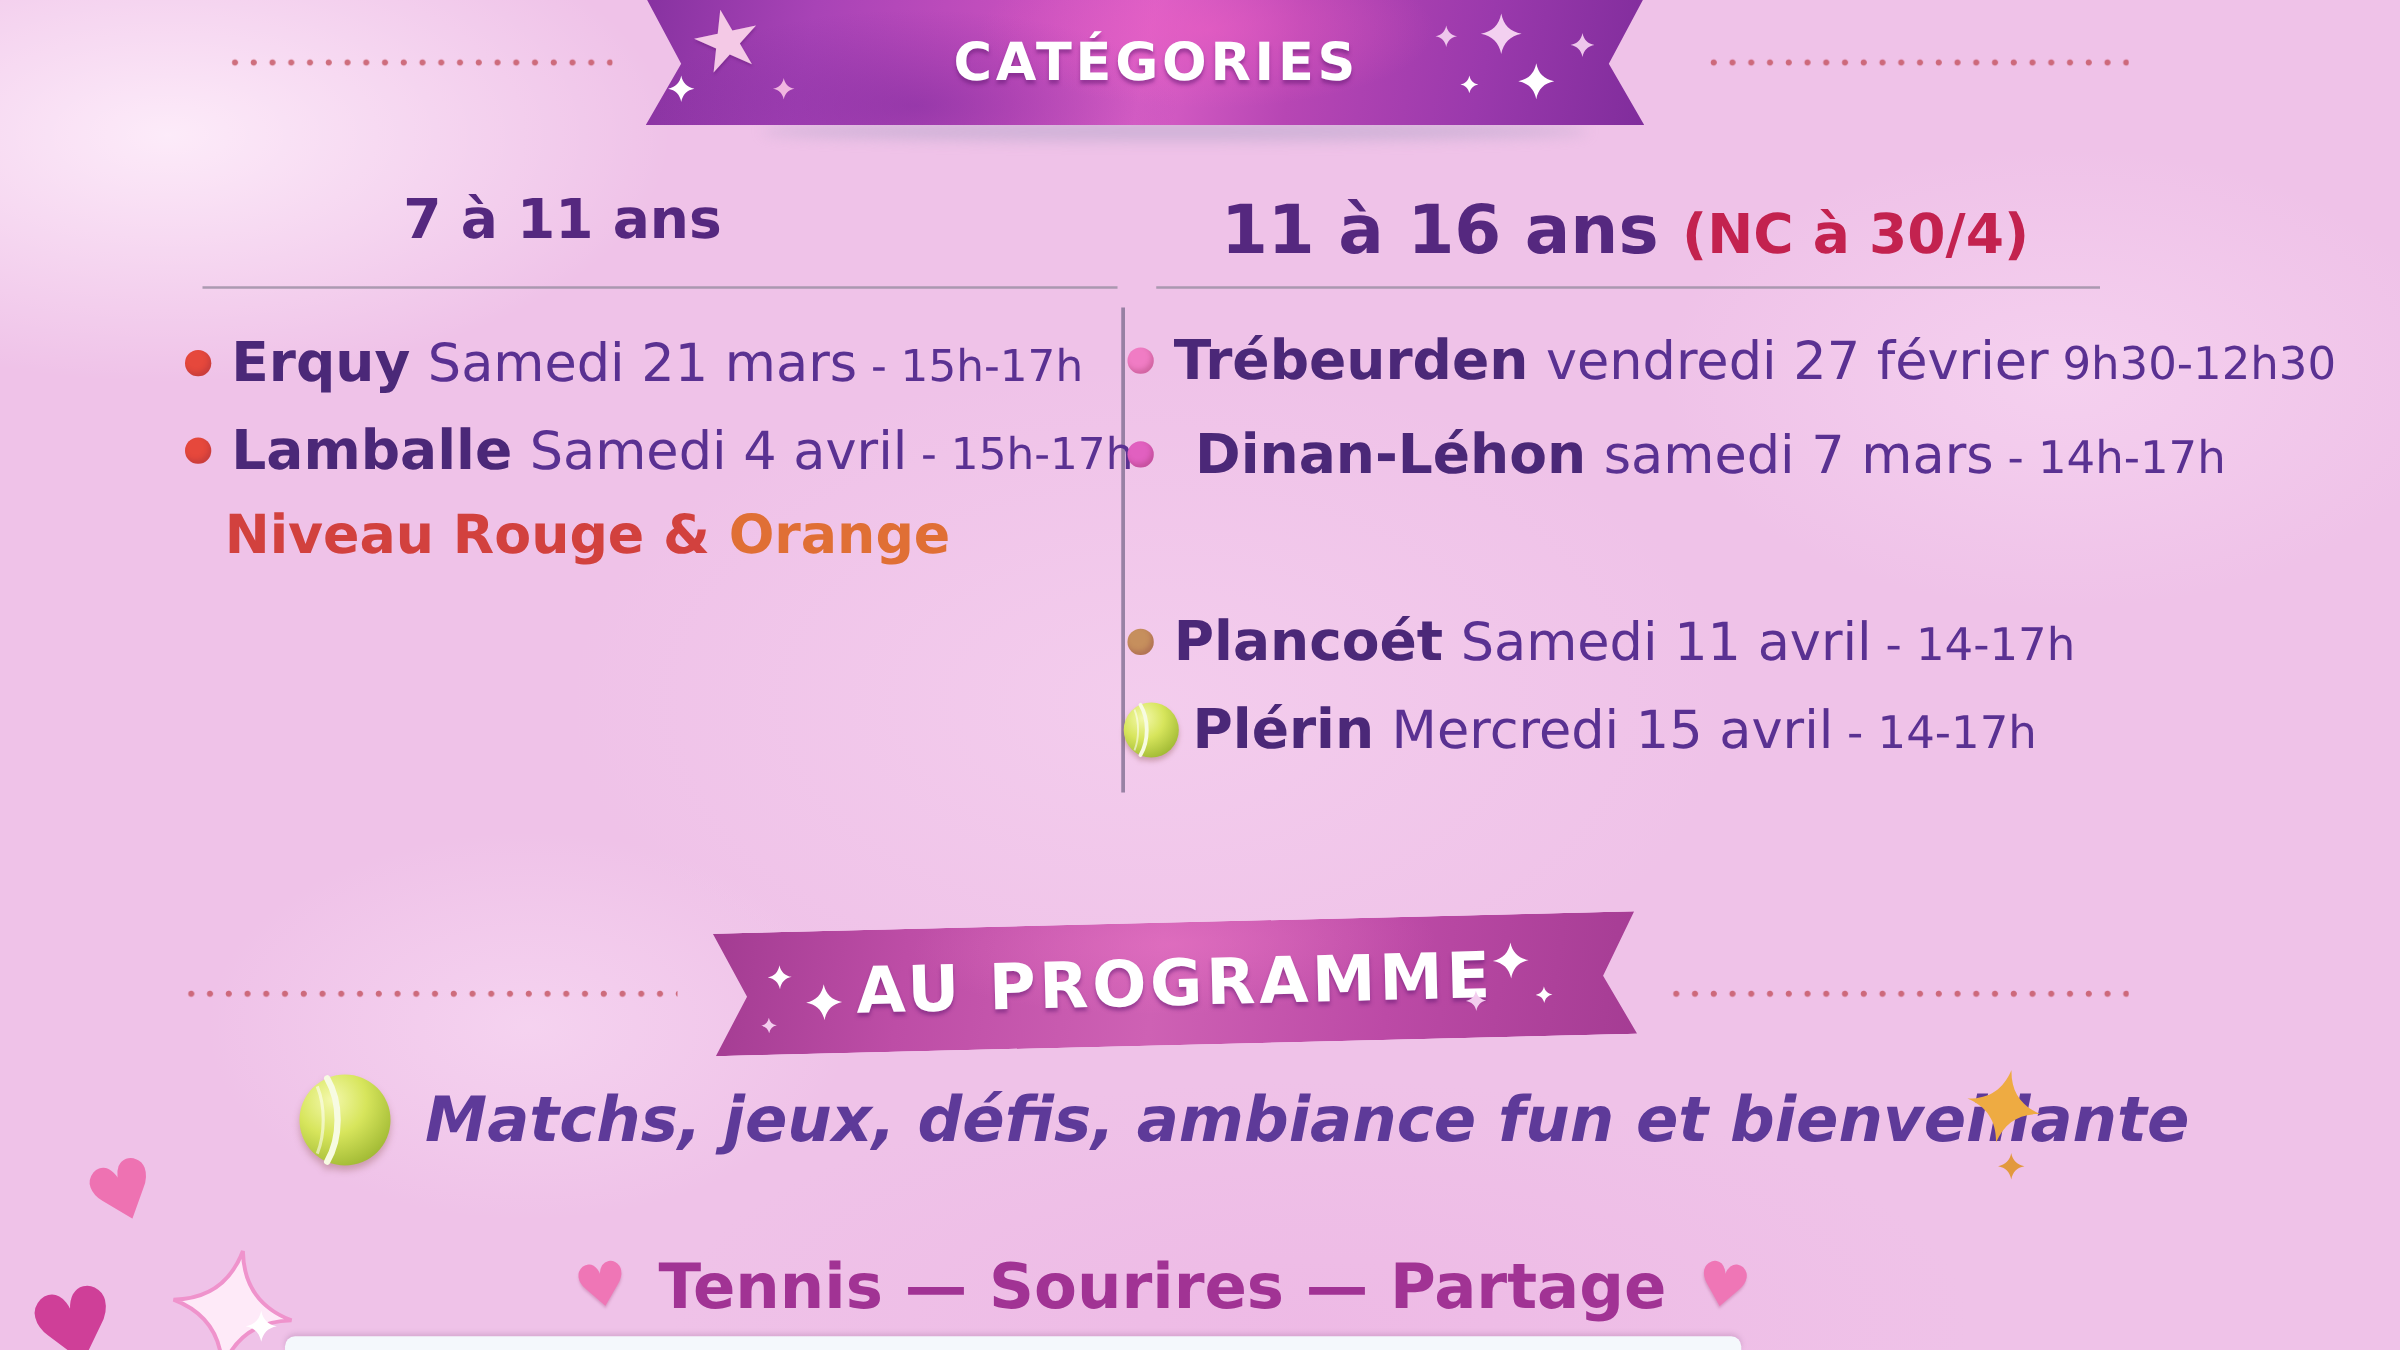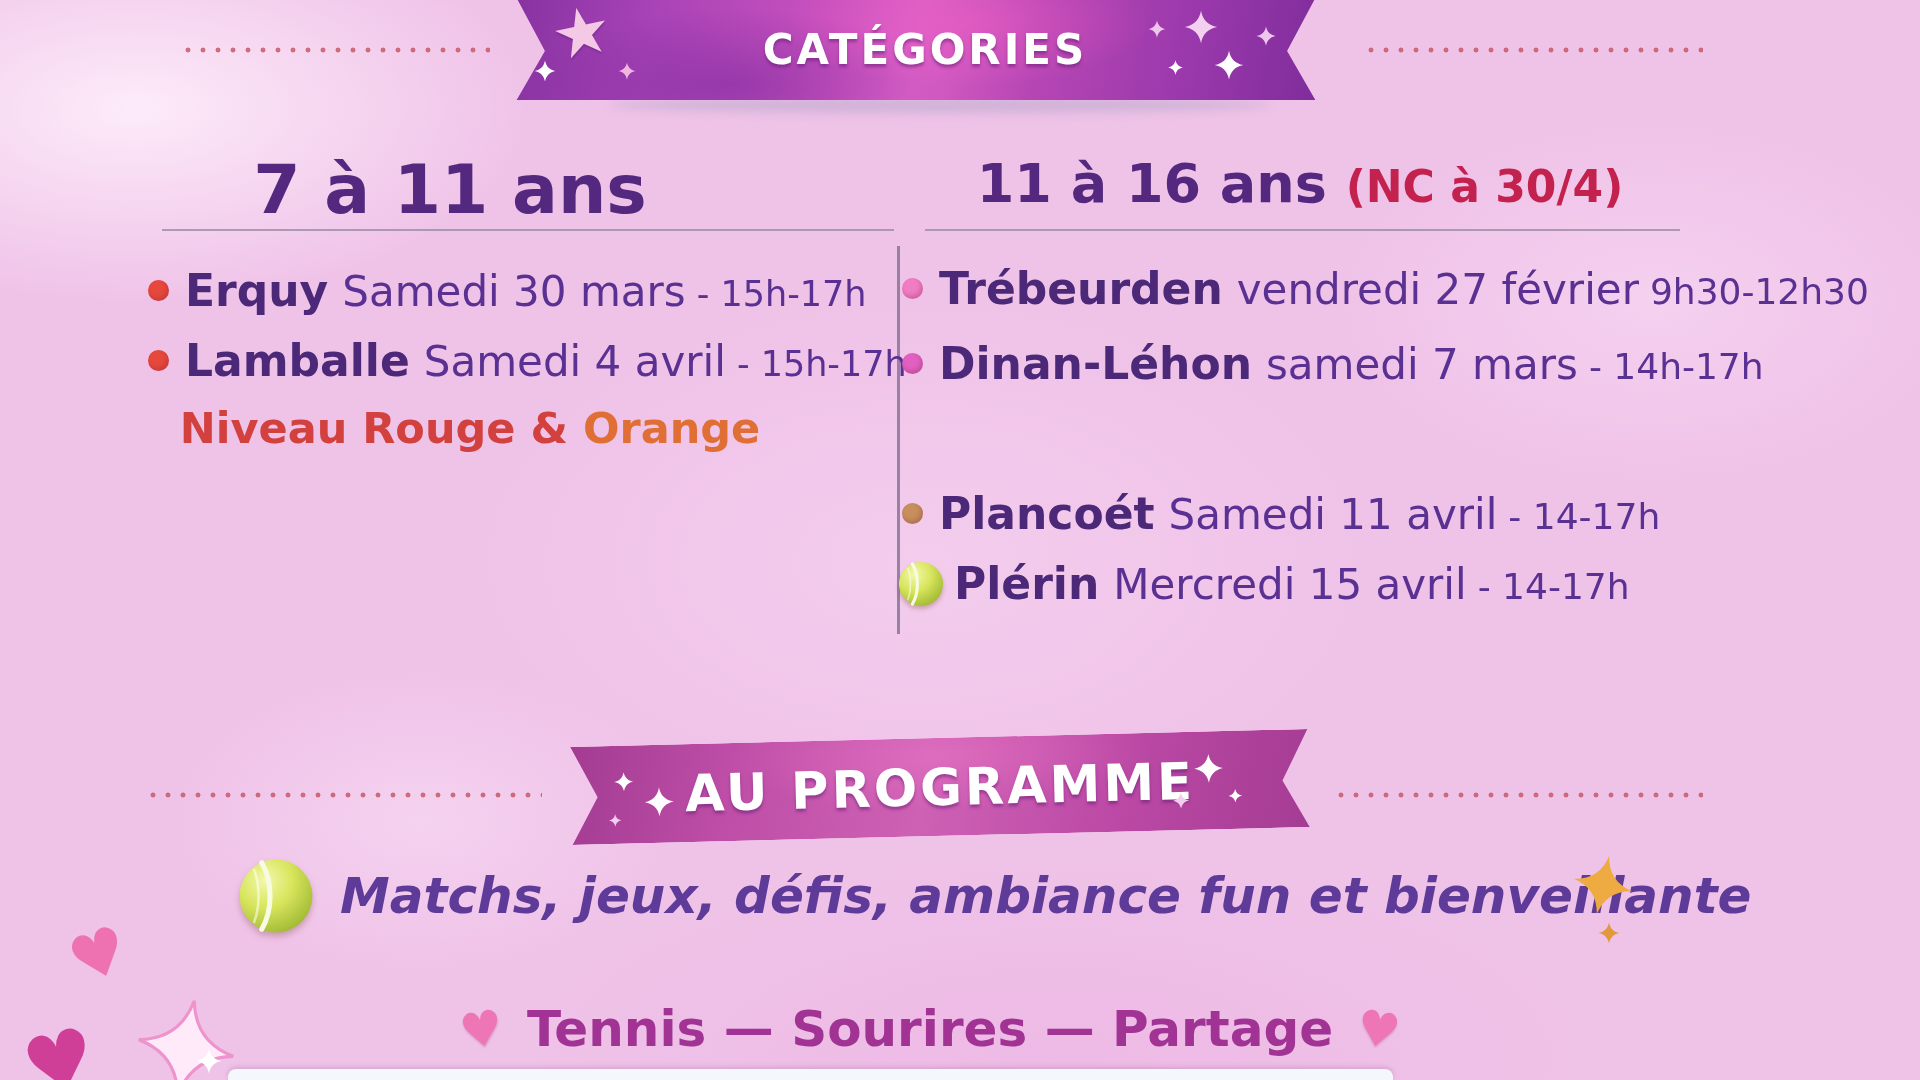--- a/index.html
+++ b/index.html
@@ -36,21 +36,21 @@
   .big-star{position:absolute;font-size:66px;line-height:1;color:#f4c9e6;
     text-shadow:0 2px 2px rgba(90,20,110,.35);}
   .spark{position:absolute;}
 
   
   .dots{position:absolute;height:6px;background-image:radial-gradient(circle at 3px 3px,#c45360 2.1px,rgba(0,0,0,0) 2.8px);
     background-size:15px 6px;background-repeat:repeat-x;opacity:.8;}
 
   
   .col-title{position:absolute;font-weight:bold;color:#55287f;text-align:center;white-space:nowrap;}
-  .title-left{left:140px;top:150px;width:620px;font-size:68px;}
+  .title-left{left:140px;top:150px;width:620px;font-size:44px;}
   .title-right{left:930px;top:152px;width:740px;font-size:54px;}
   .title-right .sub{font-size:44px;color:#c3224f;font-weight:bold;}
   .rule{position:absolute;height:2px;background:#9d90a6;opacity:.85;}
   .divider{position:absolute;left:897px;top:246px;width:3px;height:388px;background:#7a6a8c;opacity:.75;}
 
   .event-row{position:absolute;display:flex;align-items:center;white-space:nowrap;}
   .bullet{display:inline-block;width:21px;height:21px;border-radius:50%;margin-right:16px;flex:0 0 auto;
     box-shadow:inset -2px -3px 4px rgba(120,30,60,.25);}
   .event-text{display:inline-block;color:#5a3192;}
   .ename{font-weight:bold;color:#4b2878;margin-right:14px;}
@@ -136,41 +136,41 @@
     <span>11 à 16 ans</span>
     <span class="sub">(NC à 30/4)</span>
   </div>
   <div class="rule" style="left:162px;top:229px;width:732px;"></div>
   <div class="rule" style="left:925px;top:229px;width:755px;"></div>
   <div class="divider"></div>
 
   <div class="event-row left-row" style="left:148px;top:265px;">
     <span class="bullet" style="background: rgb(230, 72, 60);"></span>
     <span class="event-text">
-      <span class="ename">Erquy</span><span class="edate">Samedi 30 mars</span><span class="etime">- 15h-17h</span>
+      <span class="ename">Erquy</span><span class="edate">Samedi 21 mars</span><span class="etime">- 15h-17h</span>
     </span>
   </div>
   <div class="event-row left-row" style="left:148px;top:335px;">
     <span class="bullet" style="background: rgb(230, 72, 60);"></span>
     <span class="event-text">
       <span class="ename">Lamballe</span><span class="edate">Samedi 4 avril</span><span class="etime">- 15h-17h</span>
     </span>
   </div>
   <div class="note">
     <span class="n1">Niveau Rouge &amp;</span>
     <span class="n2">Orange</span>
   </div>
 
   <div class="event-row right-row" style="left:902px;top:263px;">
     <span class="bullet" style="background: rgb(240, 124, 196);"></span>
     <span class="event-text">
       <span class="ename">Trébeurden</span><span class="edate">vendredi 27 février</span><span class="etime">9h30-12h30</span>
     </span>
   </div>
-  <div class="event-row right-row" style="left:902px;top:338px;">
+  <div class="event-row right-row" style="left:902px;top:338px;gap:17px;">
     <span class="bullet" style="background: rgb(225, 96, 192);"></span>
     <span class="event-text">
       <span class="ename">Dinan-Léhon</span><span class="edate">samedi 7 mars</span><span class="etime">- 14h-17h</span>
     </span>
   </div>
   <div class="event-row right-row" style="left:902px;top:488px;">
     <span class="bullet" style="background: rgb(198, 143, 93);"></span>
     <span class="event-text">
       <span class="ename">Plancoét</span><span class="edate">Samedi 11 avril</span><span class="etime">- 14-17h</span>
     </span>

